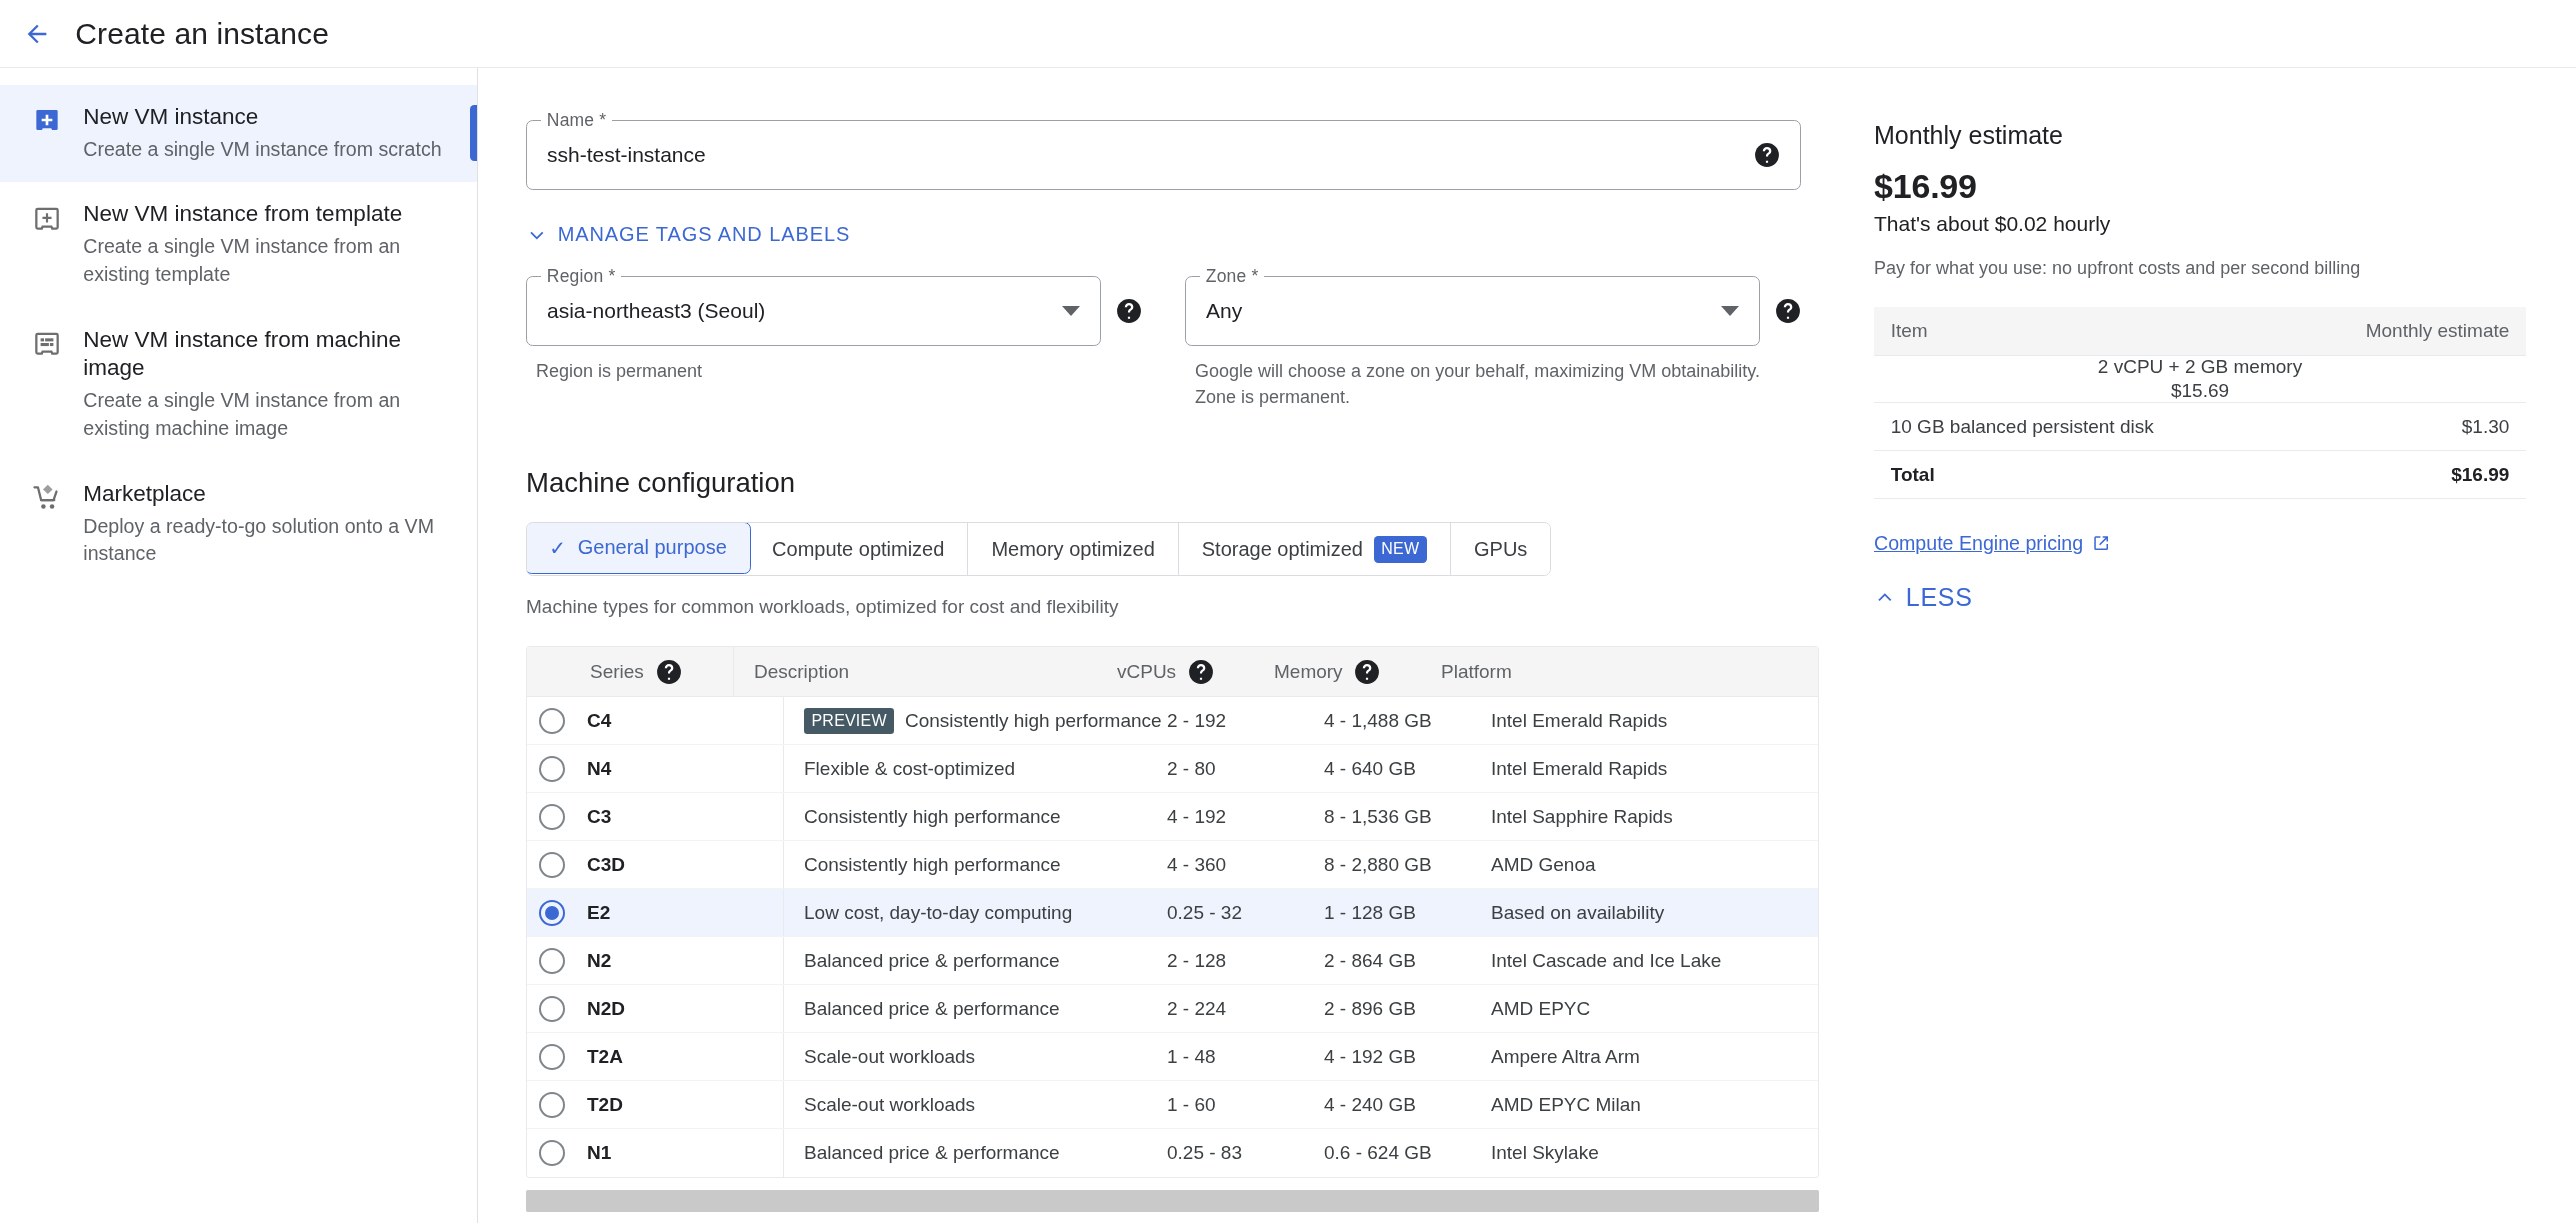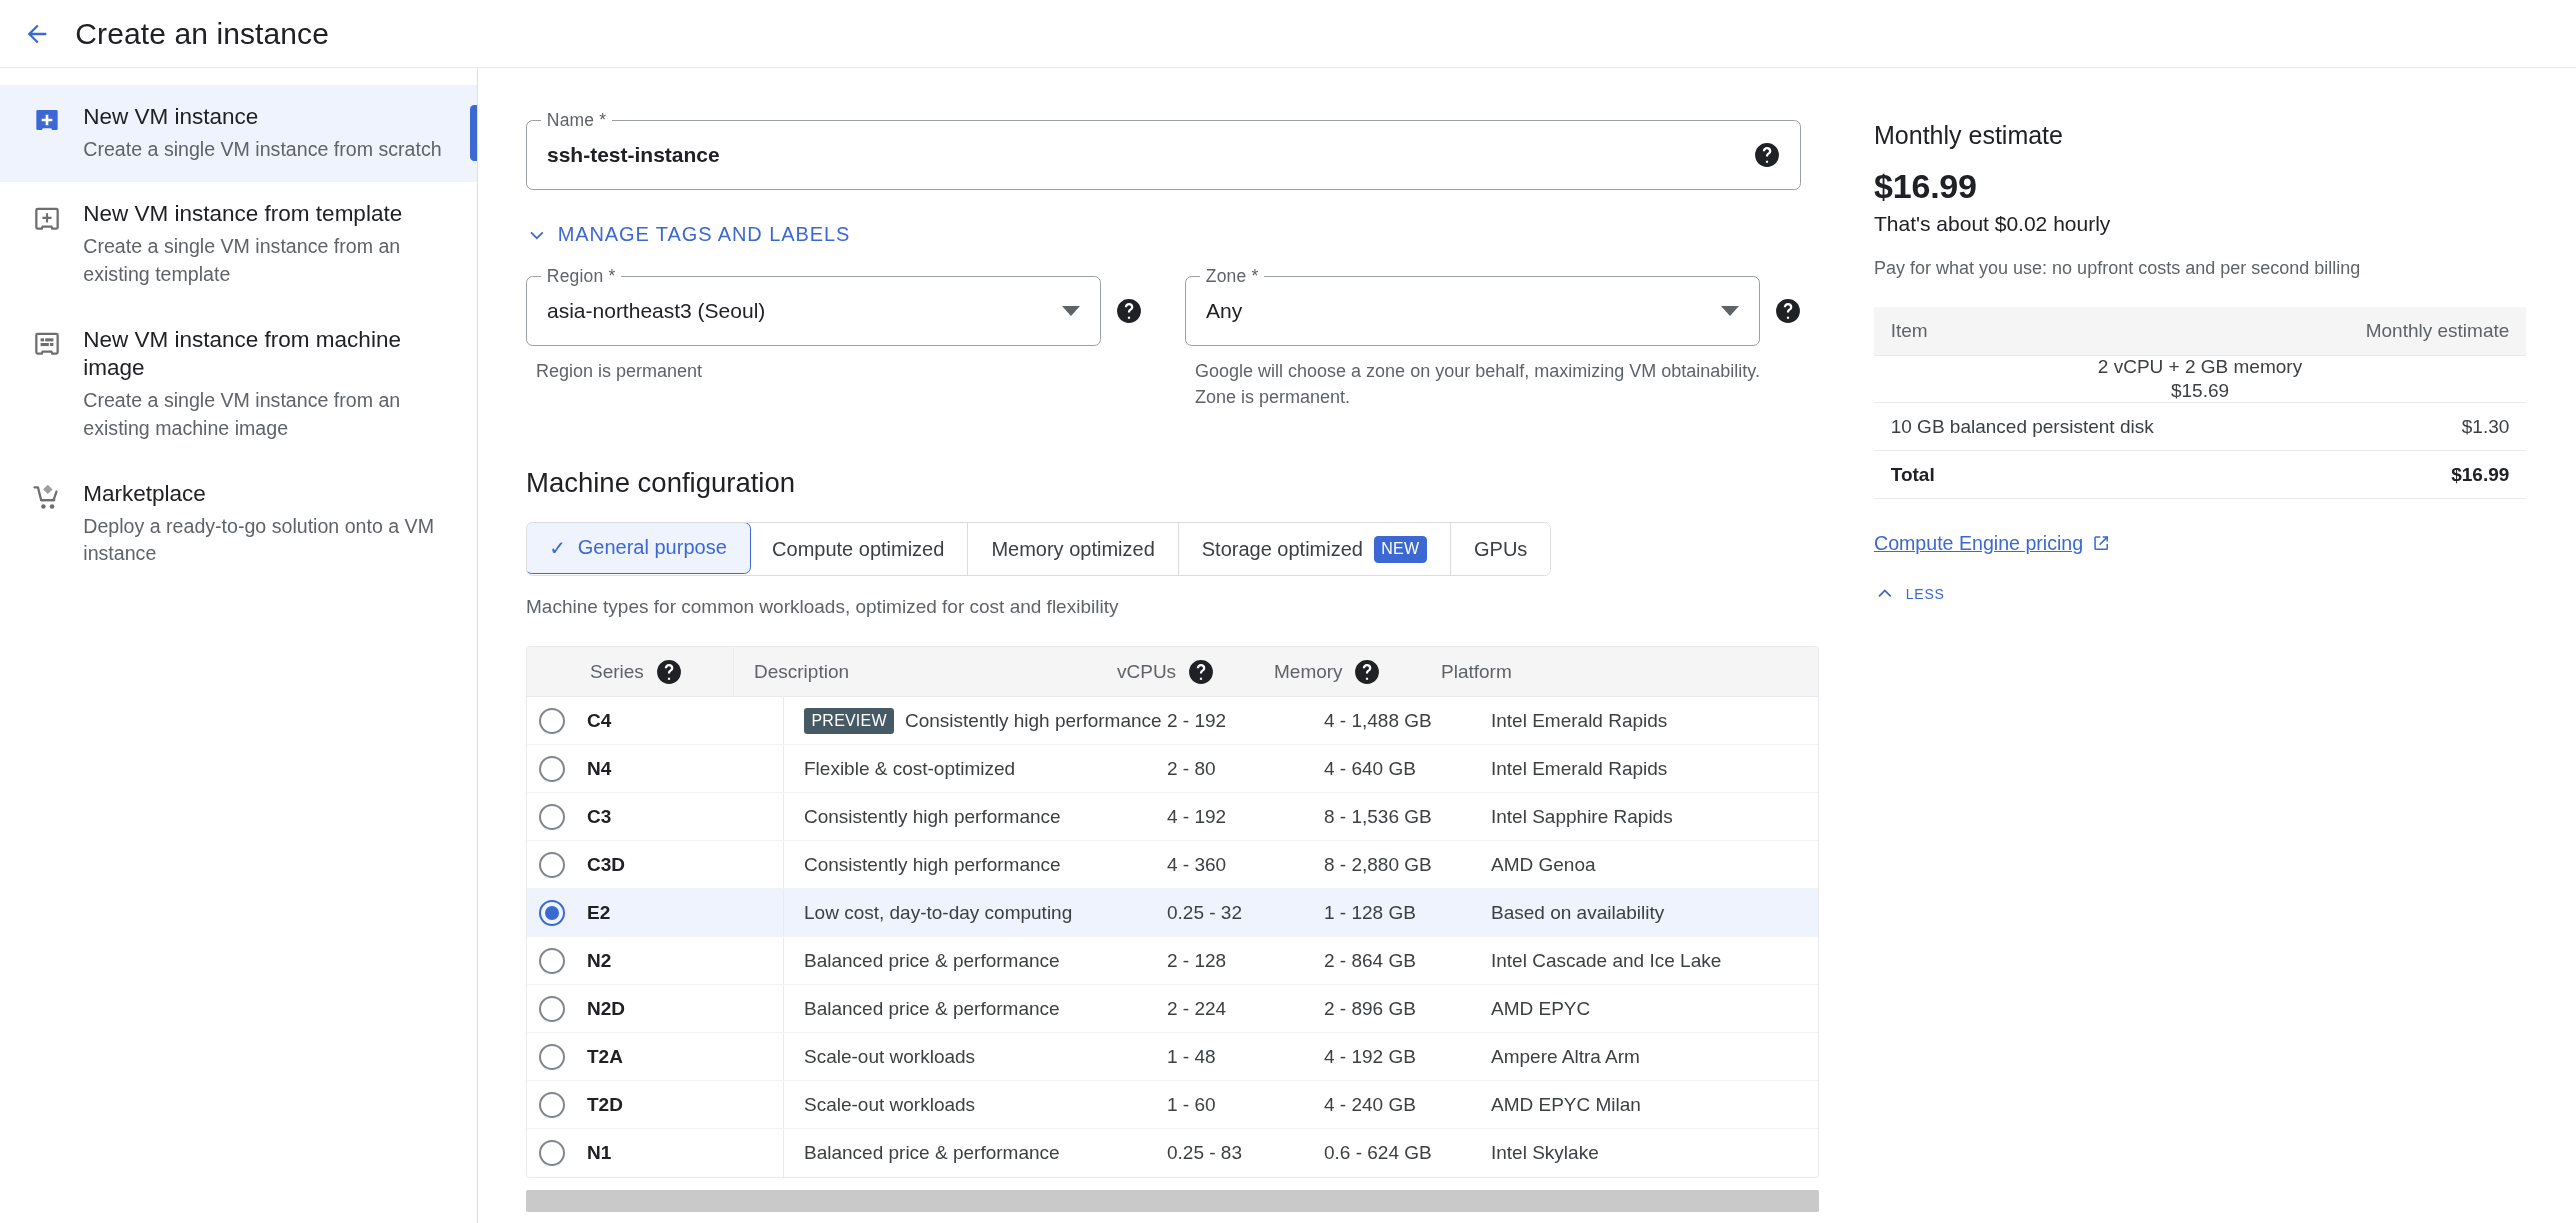--- a/index.html
+++ b/index.html
@@ -118,21 +118,21 @@
     flex: 0 0 26px;
     display: inline-flex;
     align-items: center; justify-content: center;
     cursor: pointer;
   }
   .help-icon svg { width: 26px; height: 26px; }
 
   .name-row { display: flex; align-items: center; }
   .name-row .field { flex: 1; }
   .name-inner { display: flex; align-items: center; width: 100%; }
-  .name-inner .field-value { flex: 1; font-weight: bold; }
+  .name-inner .field-value { flex: 1; }
 
   .manage-link {
     display: flex; align-items: center;
     margin-top: 33px;
     color: #3c68d4;
     font-size: 20px;
     font-weight: 500;
     letter-spacing: 0.9px;
     cursor: pointer;
     width: fit-content;
@@ -342,21 +342,21 @@
     font-size: 19.6px;
     text-decoration: underline;
     cursor: pointer;
   }
   .pricing-link svg { width: 18.3px; height: 18.3px; margin-left: 9.2px; }
 
   .less-link {
     display: flex; align-items: center;
     margin-top: 28px;
     color: #3c68d4;
-    font-size: 14px;
+    font-size: 25px;
     font-weight: 500;
     letter-spacing: 0.8px;
     cursor: pointer;
     width: fit-content;
   }
   .less-link svg { width: 21.7px; height: 21.7px; margin-right: 10px; }
 </style>
 </head>
 <body>
 

